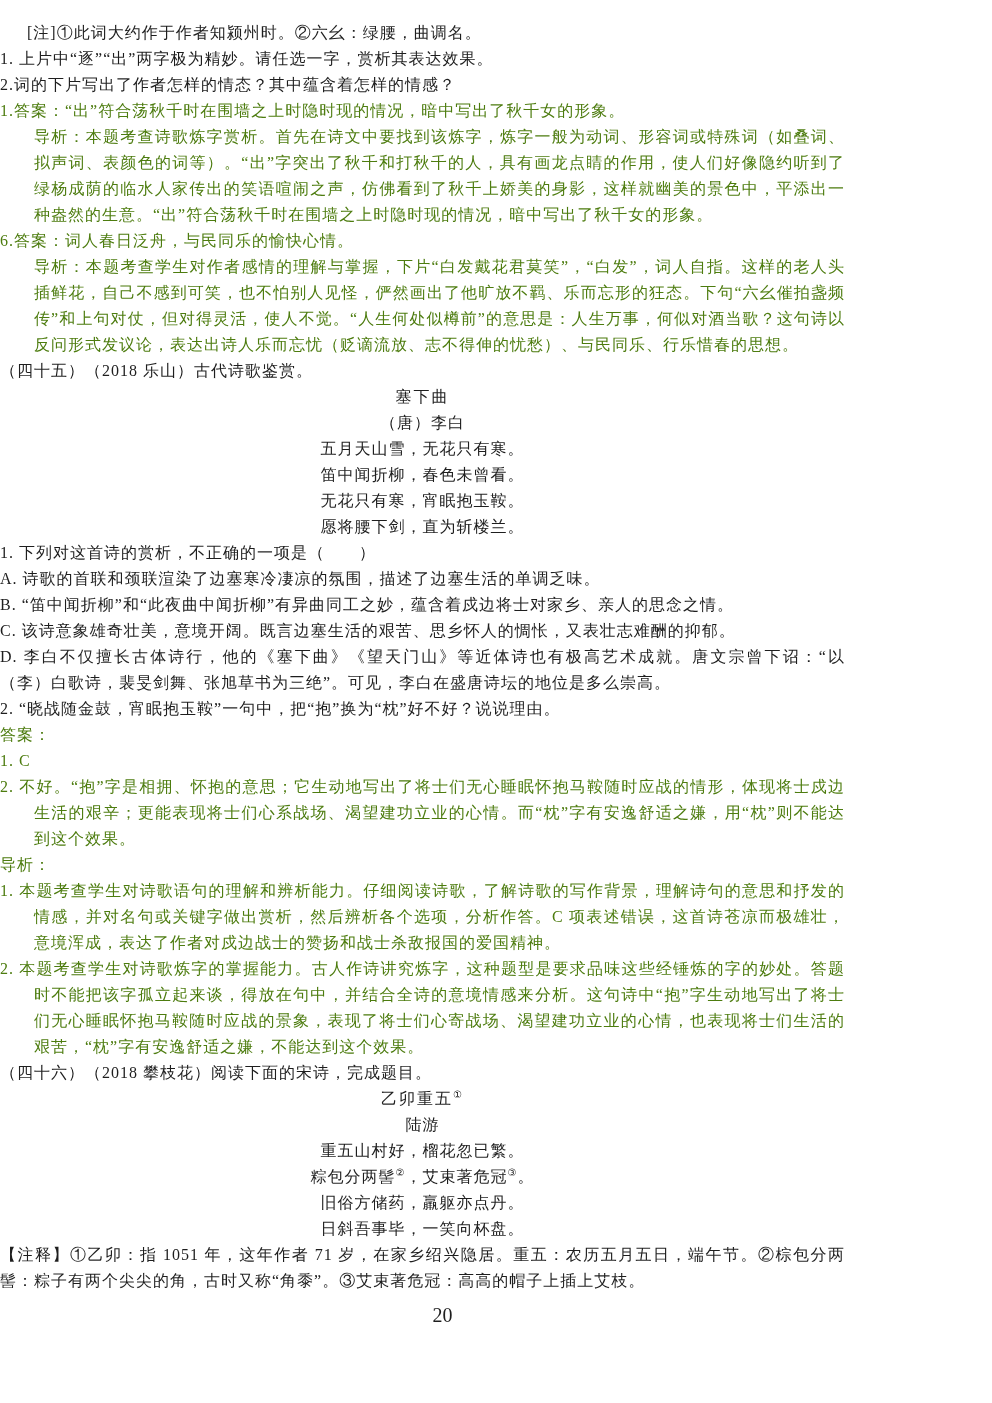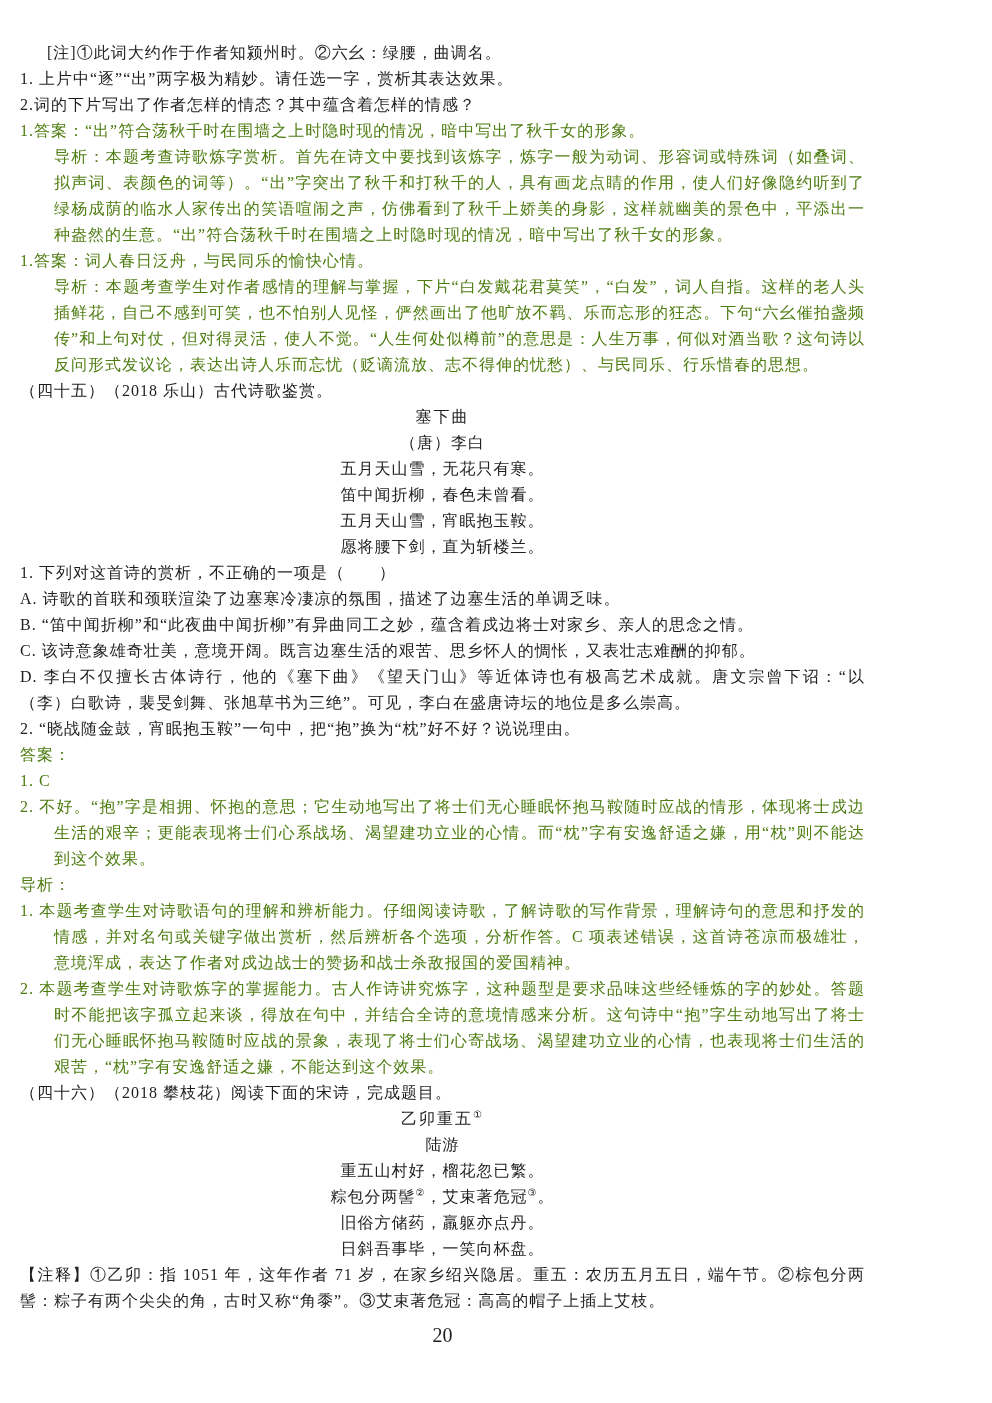--- a/index.html
+++ b/index.html
@@ -5,23 +5,22 @@
   html, body { margin: 0; padding: 0; background: #ffffff; }
   .page {
     position: relative;
     width: 992px;
     height: 1403px;
     background: #ffffff;
     overflow: hidden;
     font-family: "Liberation Serif", "DejaVu Serif", serif;
   }
   .content {
-    margin-left: 20px;
     width: 845px;
-    padding-top: 40px;
+    padding-top: 20px;
   }
   .ln {
     margin: 0;
     font-size: 16px;
     line-height: 26px;
     letter-spacing: 1px;
     color: #1e1e1e;
     text-align: justify;
   }
   .blue { color: #4d7c0f; }
@@ -44,31 +43,31 @@
 <body>
 
 <div class="page">
   <div class="content">
 
     <p class="ln note-ind">[注]①此词大约作于作者知颍州时。②六幺：绿腰，曲调名。</p>
     <p class="ln">1. 上片中“逐”“出”两字极为精妙。请任选一字，赏析其表达效果。</p>
     <p class="ln">2.词的下片写出了作者怎样的情态？其中蕴含着怎样的情感？</p>
     <p class="ln blue">1.答案：“出”符合荡秋千时在围墙之上时隐时现的情况，暗中写出了秋千女的形象。</p>
     <p class="ln blue ind">导析：本题考查诗歌炼字赏析。首先在诗文中要找到该炼字，炼字一般为动词、形容词或特殊词（如叠词、拟声词、表颜色的词等）。“出”字突出了秋千和打秋千的人，具有画龙点睛的作用，使人们好像隐约听到了绿杨成荫的临水人家传出的笑语喧闹之声，仿佛看到了秋千上娇美的身影，这样就幽美的景色中，平添出一种盎然的生意。“出”符合荡秋千时在围墙之上时隐时现的情况，暗中写出了秋千女的形象。</p>
-    <p class="ln blue">1.答案：词人春日泛舟，与民同乐的愉快心情。</p>
+    <p class="ln blue">6.答案：词人春日泛舟，与民同乐的愉快心情。</p>
     <p class="ln blue ind">导析：本题考查学生对作者感情的理解与掌握，下片“白发戴花君莫笑”，“白发”，词人自指。这样的老人头插鲜花，自己不感到可笑，也不怕别人见怪，俨然画出了他旷放不羁、乐而忘形的狂态。下句“六幺催拍盏频传”和上句对仗，但对得灵活，使人不觉。“人生何处似樽前”的意思是：人生万事，何似对酒当歌？这句诗以反问形式发议论，表达出诗人乐而忘忧（贬谪流放、志不得伸的忧愁）、与民同乐、行乐惜春的思想。</p>
 
     <p class="ln">（四十五）（2018 乐山）古代诗歌鉴赏。</p>
 
     <div class="poem">
       <p class="ln center poem-title">塞下曲</p>
       <p class="ln center">（唐）李白</p>
       <p class="ln center">五月天山雪，无花只有寒。</p>
       <p class="ln center">笛中闻折柳，春色未曾看。</p>
-      <p class="ln center">五月天山雪，宵眠抱玉鞍。</p>
+      <p class="ln center">无花只有寒，宵眠抱玉鞍。</p>
       <p class="ln center">愿将腰下剑，直为斩楼兰。</p>
     </div>
 
     <p class="ln">1. 下列对这首诗的赏析，不正确的一项是（　　）</p>
     <p class="ln">A. 诗歌的首联和颈联渲染了边塞寒冷凄凉的氛围，描述了边塞生活的单调乏味。</p>
     <p class="ln">B. “笛中闻折柳”和“此夜曲中闻折柳”有异曲同工之妙，蕴含着戍边将士对家乡、亲人的思念之情。</p>
     <p class="ln">C. 该诗意象雄奇壮美，意境开阔。既言边塞生活的艰苦、思乡怀人的惆怅，又表壮志难酬的抑郁。</p>
     <p class="ln">D. 李白不仅擅长古体诗行，他的《塞下曲》《望天门山》等近体诗也有极高艺术成就。唐文宗曾下诏：“以（李）白歌诗，裴旻剑舞、张旭草书为三绝”。可见，李白在盛唐诗坛的地位是多么崇高。</p>
     <p class="ln">2. “晓战随金鼓，宵眠抱玉鞍”一句中，把“抱”换为“枕”好不好？说说理由。</p>
 

